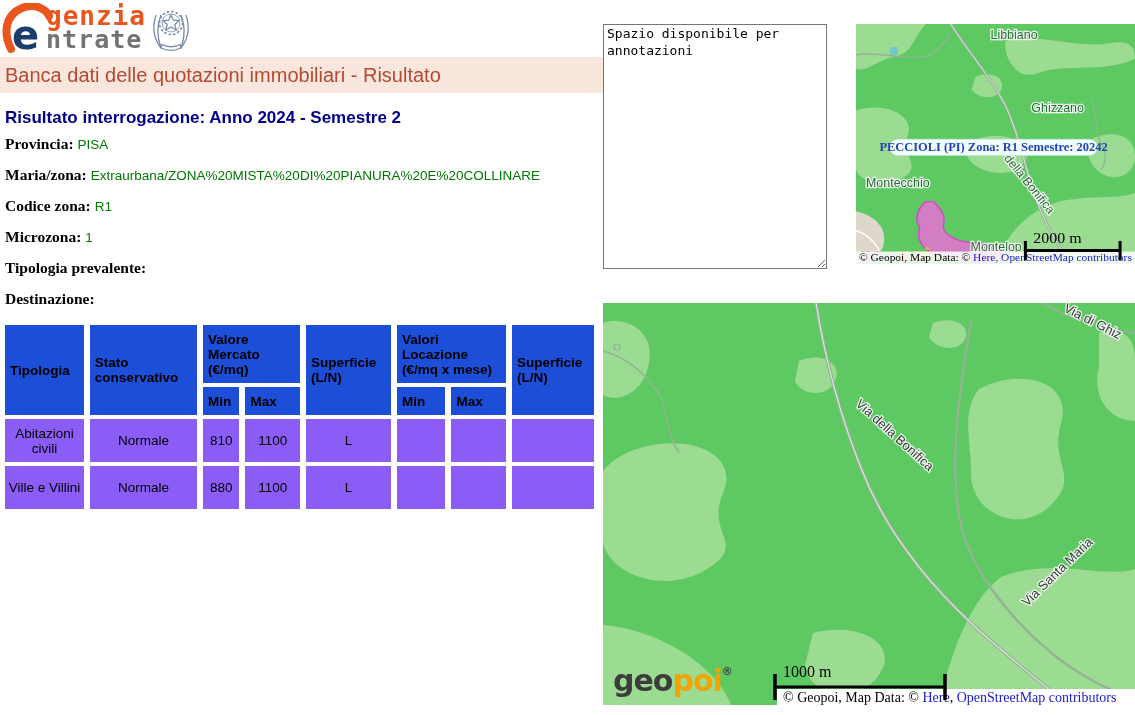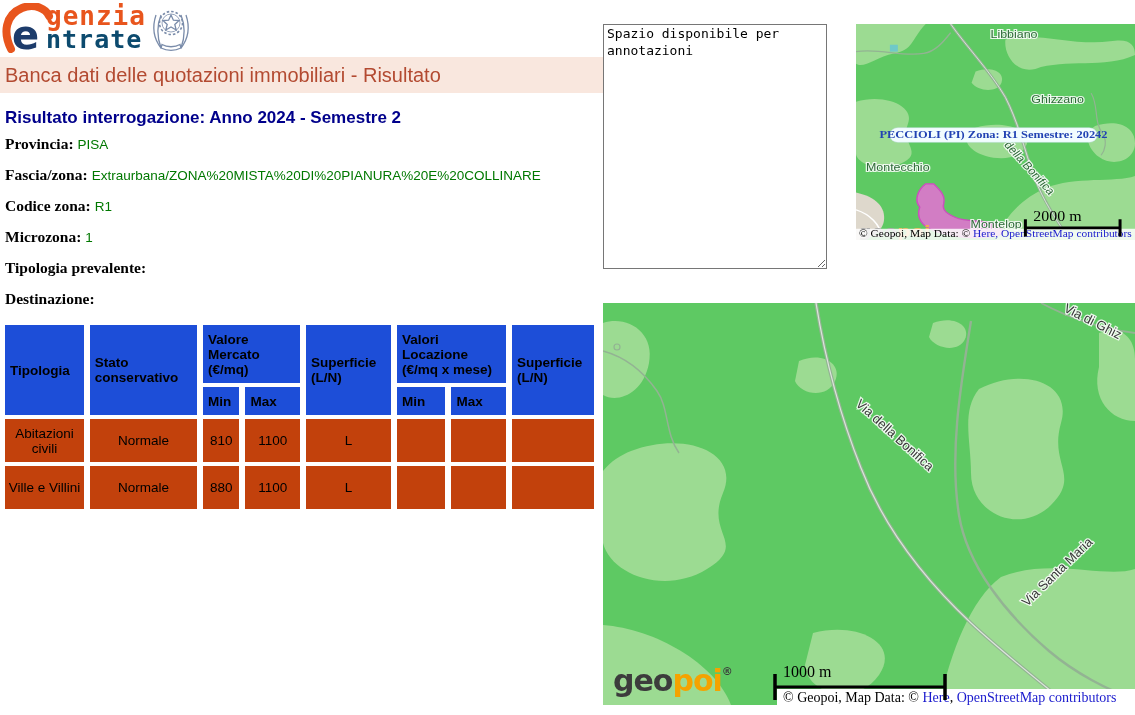--- a/index.html
+++ b/index.html
@@ -6,51 +6,51 @@
   body{
     width:1135px;height:715px;position:relative;background:#fff;
     font-family:"Liberation Sans",sans-serif;overflow:hidden;
   }
   
   .logo{position:absolute;left:2px;top:1px;width:210px;height:54px;}
   .logo .mark{position:absolute;left:0;top:2px;}
   .logo .t1{position:absolute;left:44px;top:0;font-family:"DejaVu Sans Mono",monospace;
             font-weight:bold;font-size:26px;letter-spacing:1px;color:#e8551d;}
   .logo .t2{position:absolute;left:44px;top:24px;font-family:"DejaVu Sans Mono",monospace;
-            font-weight:bold;font-size:25px;letter-spacing:1px;color:#0c4a6e;}
+            font-weight:bold;font-size:25px;letter-spacing:1px;color:#737373;}
   .emblem{position:absolute;left:147px;top:2px;}
   
   .titlebar{position:absolute;left:0;top:57px;width:648px;height:36px;background:#f9e7de;
             color:#b34a31;font-size:20px;line-height:36px;padding-left:5px;box-sizing:border-box;}
   
   .info{position:absolute;left:5px;top:108px;width:595px;}
   .heading{font-size:17px;font-weight:bold;color:#00008b;line-height:20px;margin:0 0 7px 0;}
   .heading .hv{margin-left:4px;}
   .field{font-family:"Liberation Serif",serif;font-weight:bold;font-size:15.5px;color:#000;
          line-height:17px;margin:0 0 13px 0;}
   .field .value{font-family:"Liberation Sans",sans-serif;font-weight:normal;
                 font-size:13.5px;color:#007800;margin-left:4px;}
   
   table.quot{border-collapse:separate;border-spacing:6px 4px;table-layout:fixed;
              width:601px;margin-left:-6px;margin-top:0;}
   table.quot th{background:#1d4ed8;font-size:13.5px;font-weight:bold;text-align:left;
                 padding:2px 5px;vertical-align:middle;box-sizing:border-box;}
-  table.quot td{background:#c2410c;font-size:13.5px;color:#000;text-align:center;
+  table.quot td{background:#8b5cf6;font-size:13.5px;color:#000;text-align:center;
                 vertical-align:middle;padding:2px;box-sizing:border-box;}
   tr.hr1{height:58px;} tr.hr2{height:28px;} tr.dr{height:43px;}
   
   .linksrow{display:flex;justify-content:space-between;width:590px;margin-top:8px;
             font-family:"Liberation Serif",serif;font-size:15.5px;}
   .linksrow a{color:#000;text-decoration:underline;cursor:pointer;}
   
   .annot{position:absolute;left:603px;top:24px;width:224px;height:245px;box-sizing:border-box;
          border:1px solid #767676;font-family:"DejaVu Sans Mono",monospace;font-size:13px;
          line-height:1.3;padding:1px 3px;resize:both;color:#000;background:#fff;}
   
-  .smallmap{position:absolute;left:856px;top:24px;width:279px;height:216px;overflow:hidden;cursor:pointer;}
+  .smallmap{position:absolute;left:856px;top:24px;width:279px;height:240px;overflow:hidden;cursor:pointer;}
   .largemap{position:absolute;left:603px;top:303px;width:532px;height:402px;overflow:hidden;cursor:pointer;}
   .smallmap svg,.largemap svg{display:block;width:100%;height:100%;}
   text.place{font-family:"Liberation Sans",sans-serif;font-size:12.5px;fill:#2e6a38;
              paint-order:stroke;stroke:rgba(255,255,255,.85);stroke-width:2.5px;}
   text.roadlbl{font-family:"Liberation Sans",sans-serif;font-size:13px;fill:#383838;
              paint-order:stroke;stroke:rgba(255,255,255,.85);stroke-width:2.5px;}
   text.chiptxt{font-family:"Liberation Serif",serif;font-weight:bold;font-size:12.5px;fill:#2243b3;}
   text.scaletxt{font-family:"Liberation Serif",serif;font-size:16px;fill:#000;}
   text.attr{font-family:"Liberation Serif",serif;fill:#000;}
   tspan.blue{fill:#1a1acd;}
@@ -85,21 +85,21 @@
 
 <div class="info">
   <div class="heading">
     <span>Risultato interrogazione:</span><span class="hv">Anno 2024 - Semestre 2</span>
   </div>
 
   <div class="field">
     <span>Provincia:</span><span class="value">PISA</span>
   </div>
   <div class="field">
-    <span>Fascia/zona:</span><span class="value">Extraurbana/ZONA%20MISTA%20DI%20PIANURA%20E%20COLLINARE</span>
+    <span>Maria/zona:</span><span class="value">Extraurbana/ZONA%20MISTA%20DI%20PIANURA%20E%20COLLINARE</span>
   </div>
   <div class="field">
     <span>Codice zona:</span><span class="value">R1</span>
   </div>
   <div class="field">
     <span>Microzona:</span><span class="value">1</span>
   </div>
   <div class="field">
     <span>Tipologia prevalente:</span><span class="value"></span>
   </div>

